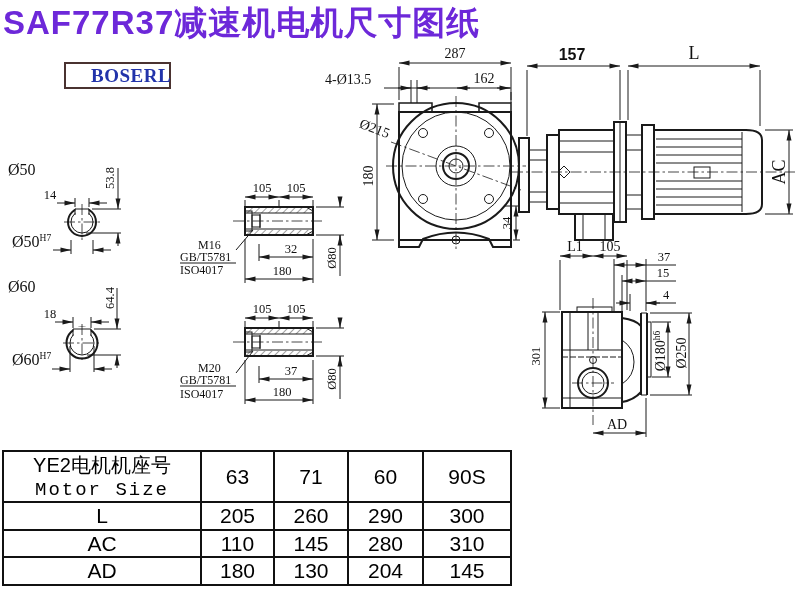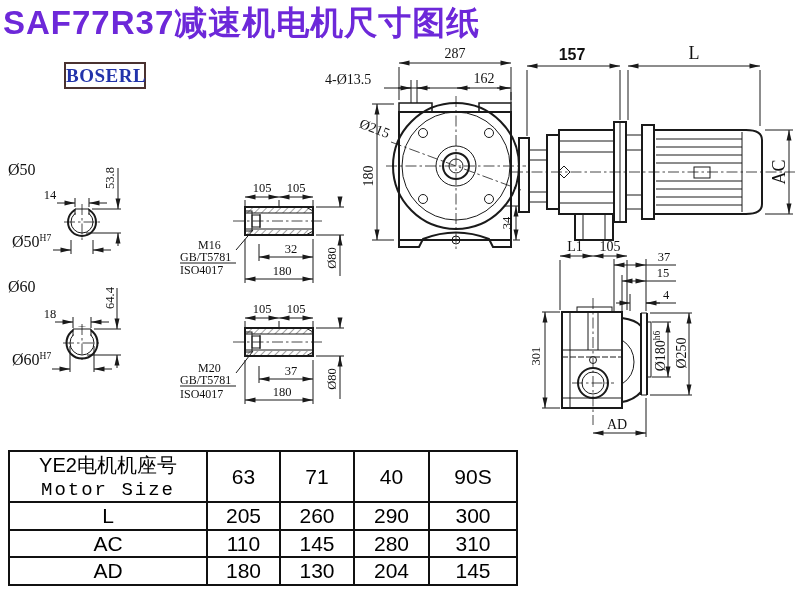--- a/index.html
+++ b/index.html
@@ -1,35 +1,35 @@
 <!DOCTYPE html>
 <html><head>
 <meta charset="utf-8">
 <style>
   html,body{margin:0;padding:0;background:#fff;}
   body{width:800px;height:595px;position:relative;overflow:hidden;}
   .abs{position:absolute;}
   #title{left:3px;top:1px;font:bold 33px "Liberation Sans",sans-serif;color:#6d28d9;letter-spacing:1px;white-space:nowrap;}
   #logo{left:64px;top:62px;width:78px;height:23px;border:2.5px solid #4a3230;background:#fff;
-        font:bold 19px "Liberation Serif",serif;color:#2233aa;text-align:center;line-height:23px;letter-spacing:.5px;}
+        font:bold 19px "Liberation Serif",serif;color:#2233aa;text-align:center;line-height:23px;letter-spacing:.5px;padding-left:25px;}
   svg{position:absolute;left:0;top:0;}
   svg text{fill:#111;}
   .ln{stroke:#1a1a1a;stroke-width:1;fill:none;}
   .ln2{stroke:#1a1a1a;stroke-width:2;fill:none;}
   .ln15{stroke:#1a1a1a;stroke-width:1.5;fill:none;}
   .cl{stroke:#1a1a1a;stroke-width:.8;stroke-dasharray:11 3 2.5 3;fill:none;}
   .t-dim{font:14px "Liberation Serif",serif;}
   .t-dim-s{font:12.5px "Liberation Serif",serif;}
   .t-dim-b{font:bold 16px "Liberation Sans",sans-serif;}
   .t-label{font:16px "Liberation Serif",serif;}
   .t-std{font:12px "Liberation Serif",serif;}
   .t-big{font:18px "Liberation Serif",serif;}
   .sup{font-size:9.5px;}
   #tblwrap{left:2px;top:450px;}
-  table.dim-table{border-collapse:collapse;table-layout:fixed;width:508px;margin-left:6px;}
+  table.dim-table{border-collapse:collapse;table-layout:fixed;width:508px;}
   table.dim-table td{border:2px solid #111;text-align:center;vertical-align:middle;
       font:21px "Liberation Sans",sans-serif;color:#000;padding:0;}
   td.hd .cn{font:20px "Liberation Sans",sans-serif;}
   td.hd .en{font:19px "Liberation Mono",monospace;letter-spacing:2px;}
 </style>
 </head>
 <body>
 
 <div id="title" class="abs">SAF77R37减速机电机尺寸图纸</div>
 <div id="logo" class="abs">BOSERL</div>
@@ -347,21 +347,21 @@
         <col style="width:88px">
       </colgroup>
     <tbody>
         <tr style="height:51px;">
       <td class="hd">
         <div class="cn">YE2电机机座号</div>
         <div class="en">Motor Size</div>
       </td>
       <td>63</td>
       <td>71</td>
-      <td>40</td>
+      <td>60</td>
       <td>90S</td>
     </tr>
     <tr style="height:28px;">
       <td>L</td>
       <td>205</td>
       <td>260</td>
       <td>290</td>
       <td>300</td>
     </tr>
     <tr style="height:27px;">

